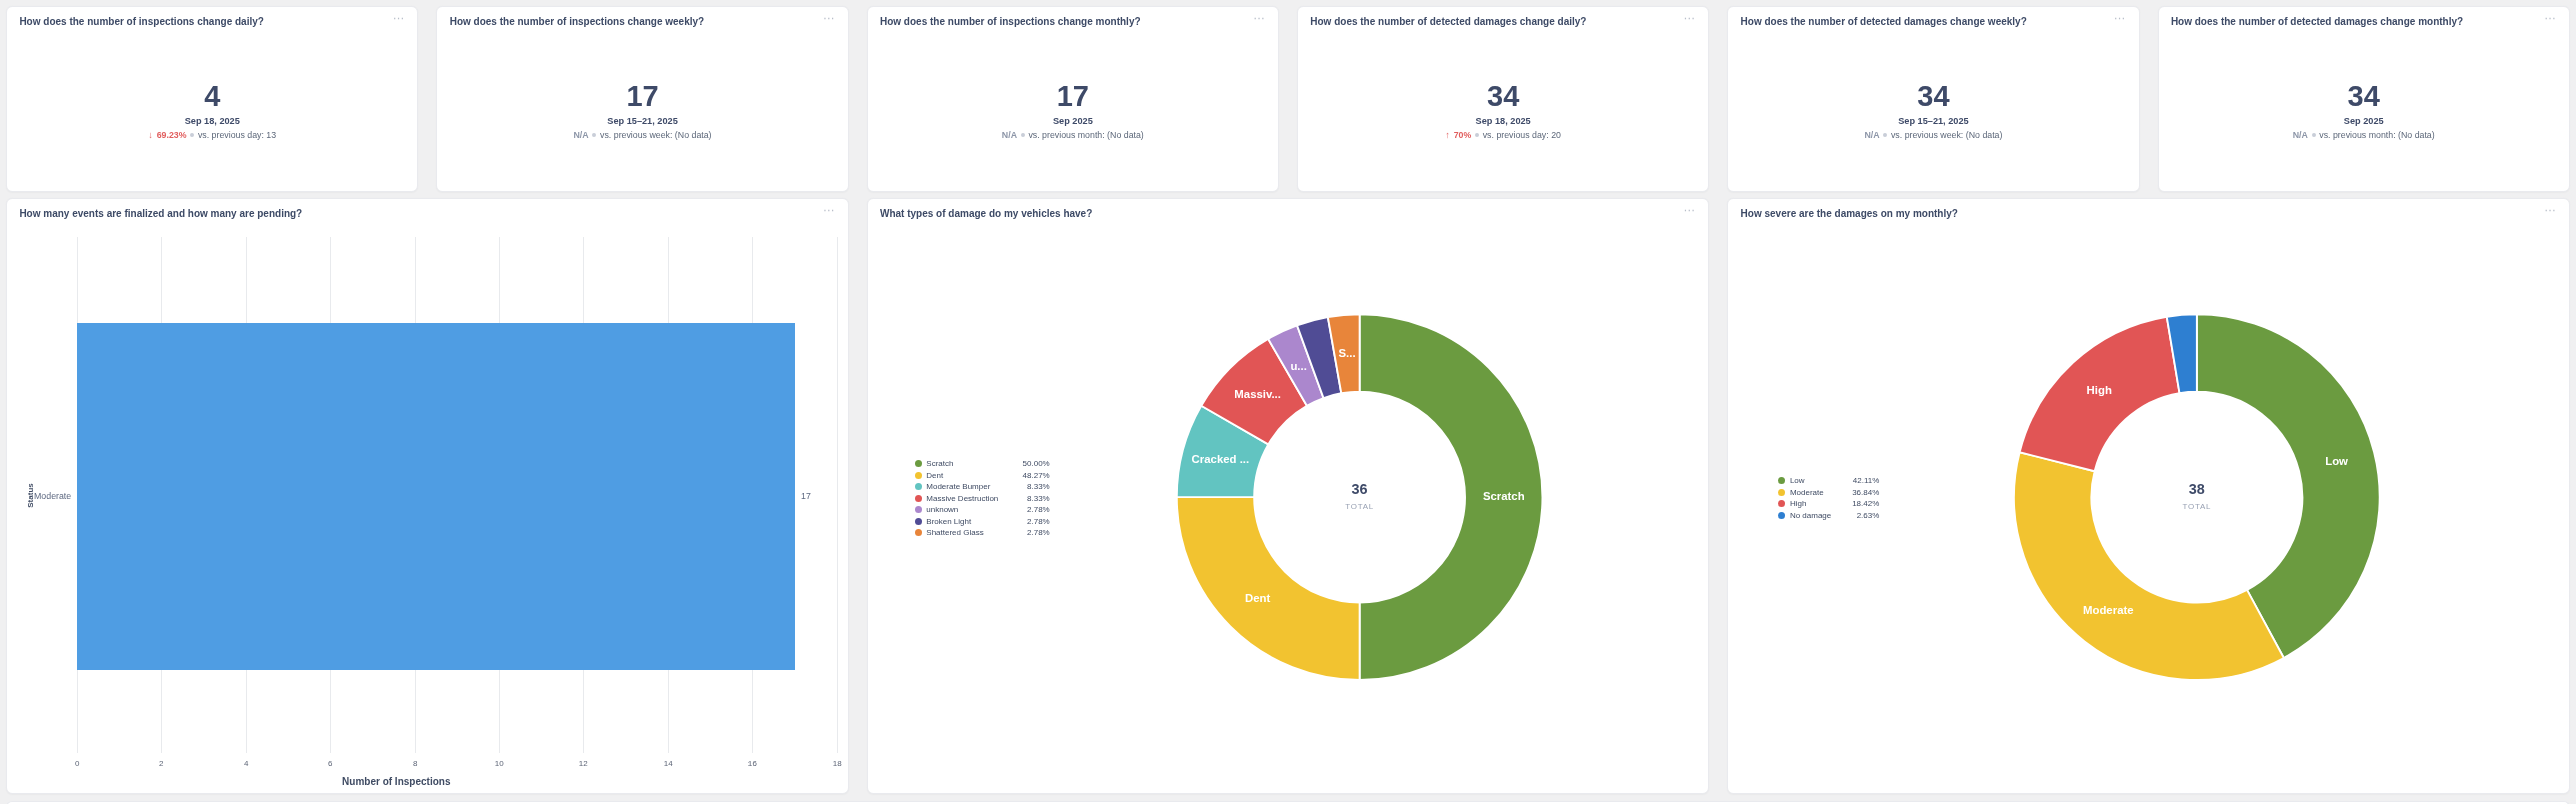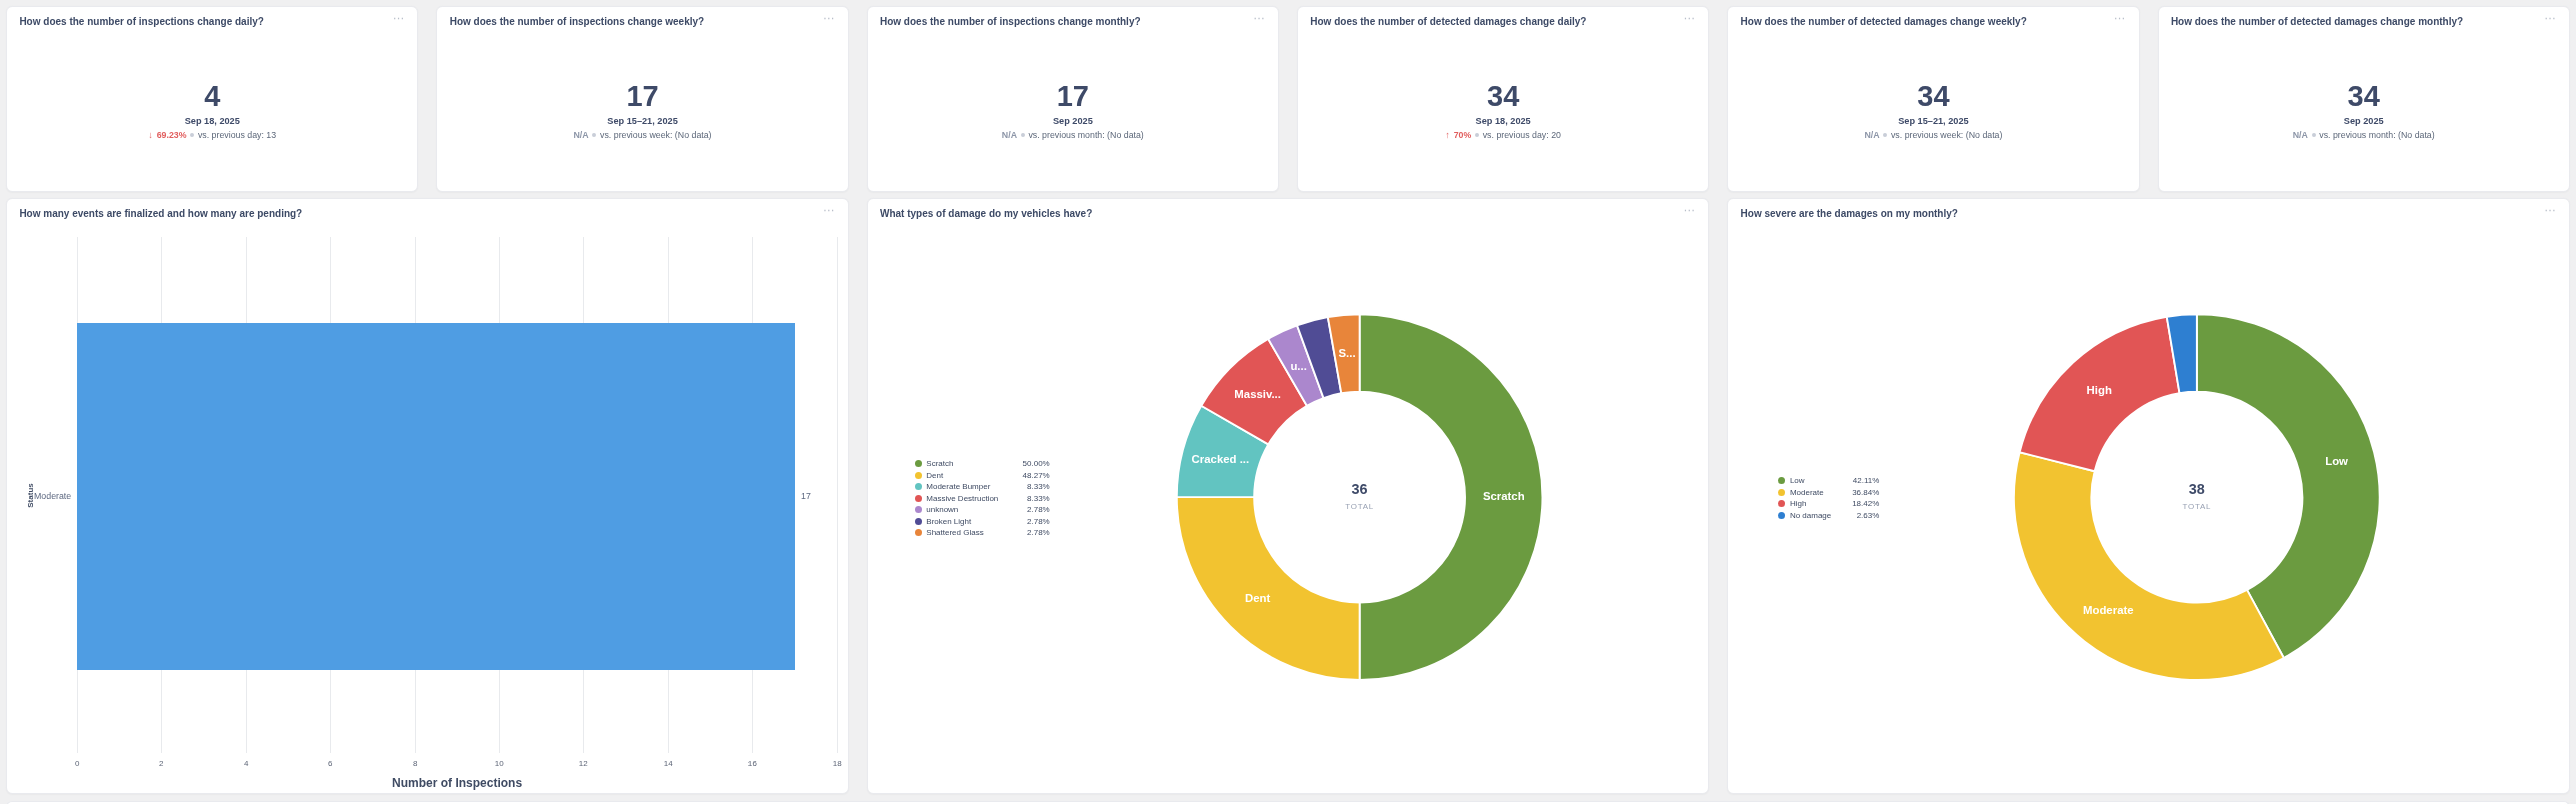--- a/index.html
+++ b/index.html
@@ -49,21 +49,21 @@
   .kpi-card.na .delta-pct{color:#8d96a8;}
   .delta-dot{width:3.8px;height:3.8px;border-radius:50%;background:#c9ced8;display:inline-block;}
   .delta-note{color:#5c6779;font-weight:400;}
   
   .chart-area{position:absolute;inset:0;z-index:1;}
   .vline{position:absolute;width:0.8px;background:#e8eaed;}
   .xtick{position:absolute;width:31px;margin-left:-15.4px;text-align:center;font-size:8px;color:#5d6577;}
   .hbar{position:absolute;background:#4f9de3;}
   .bar-value{position:absolute;font-size:8.8px;color:#5d6880;}
   .cat-label{position:absolute;font-size:8.8px;color:#5d6880;text-align:right;width:61px;}
-  .x-axis-title{position:absolute;font-size:12px;font-weight:700;color:#3f4b63;text-align:center;width:230px;}
+  .x-axis-title{position:absolute;font-size:10px;font-weight:700;color:#3f4b63;text-align:left;width:230px;}
   .y-axis-title{
     position:absolute;font-size:8px;font-weight:700;color:#3f4b63;
     transform:rotate(-90deg);transform-origin:center;
   }
   .donut-svg{position:absolute;inset:0;width:100%;height:100%;pointer-events:none;}
   .donut-svg path{pointer-events:auto;}
   .legend{position:absolute;z-index:2;}
   .legend-row{display:flex;align-items:center;height:11.5px;cursor:pointer;}
   .legend-dot{width:7px;height:7px;border-radius:50%;margin-right:4.6px;flex:0 0 auto;}
   .legend-label{font-size:8px;color:#3f4b63;white-space:nowrap;}

